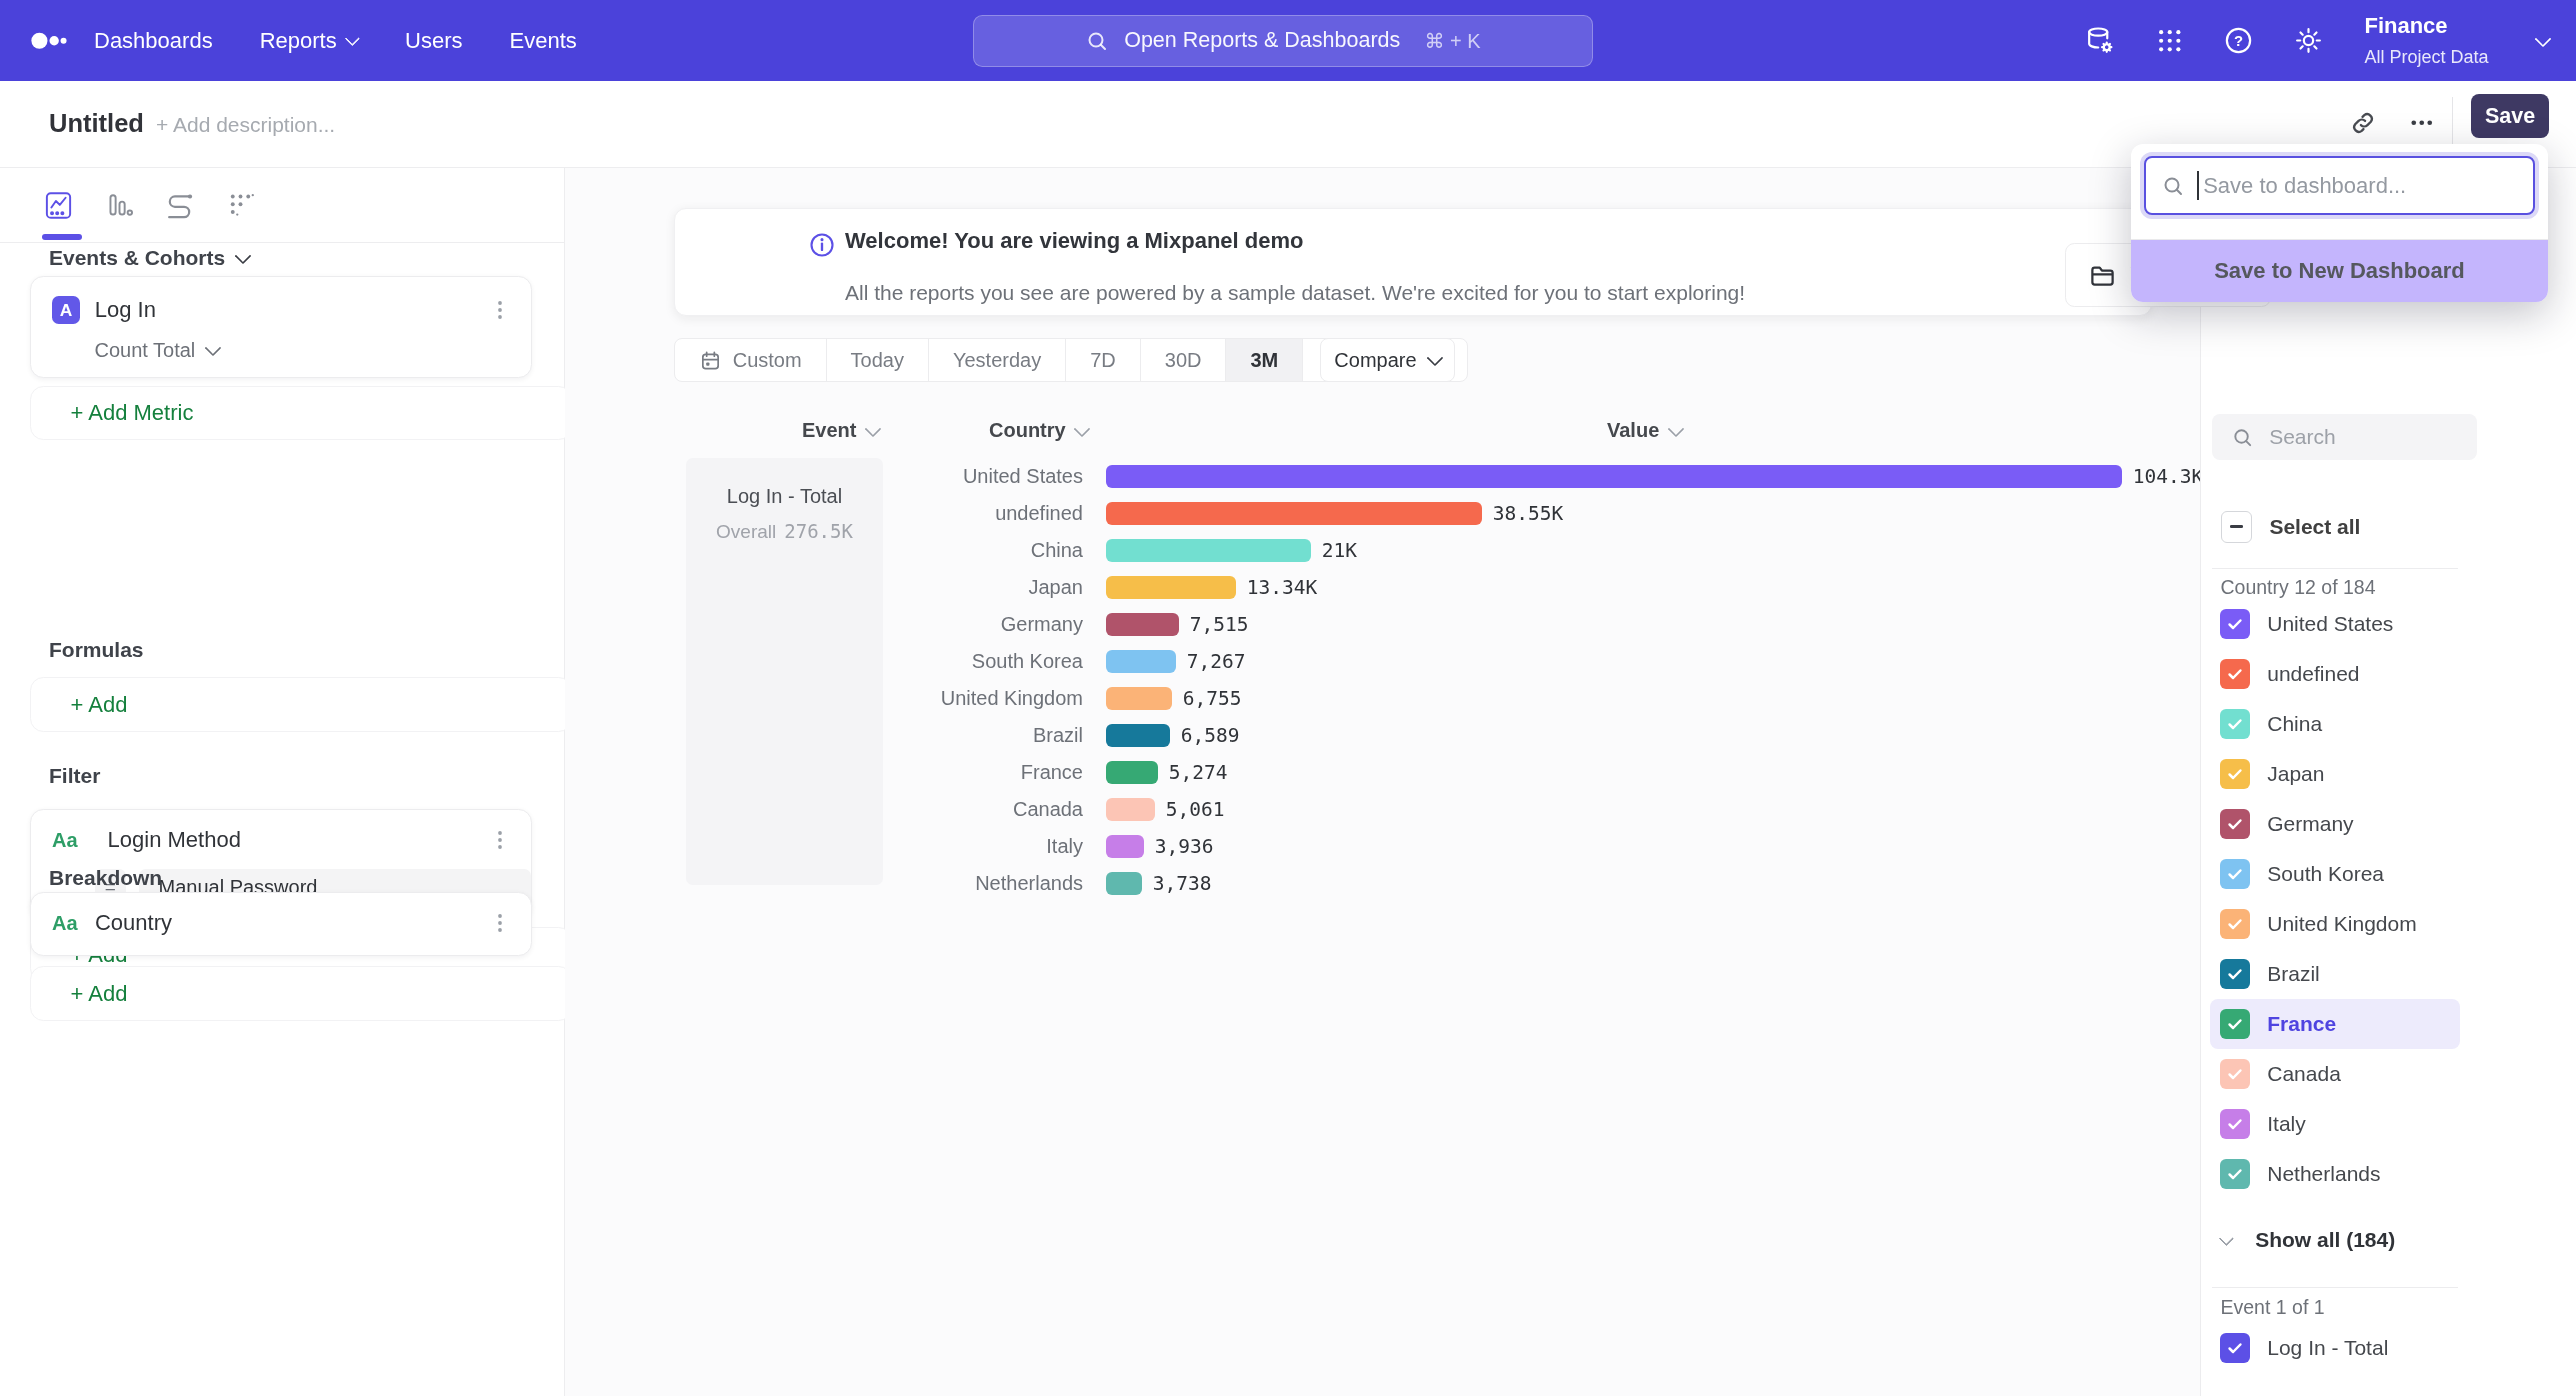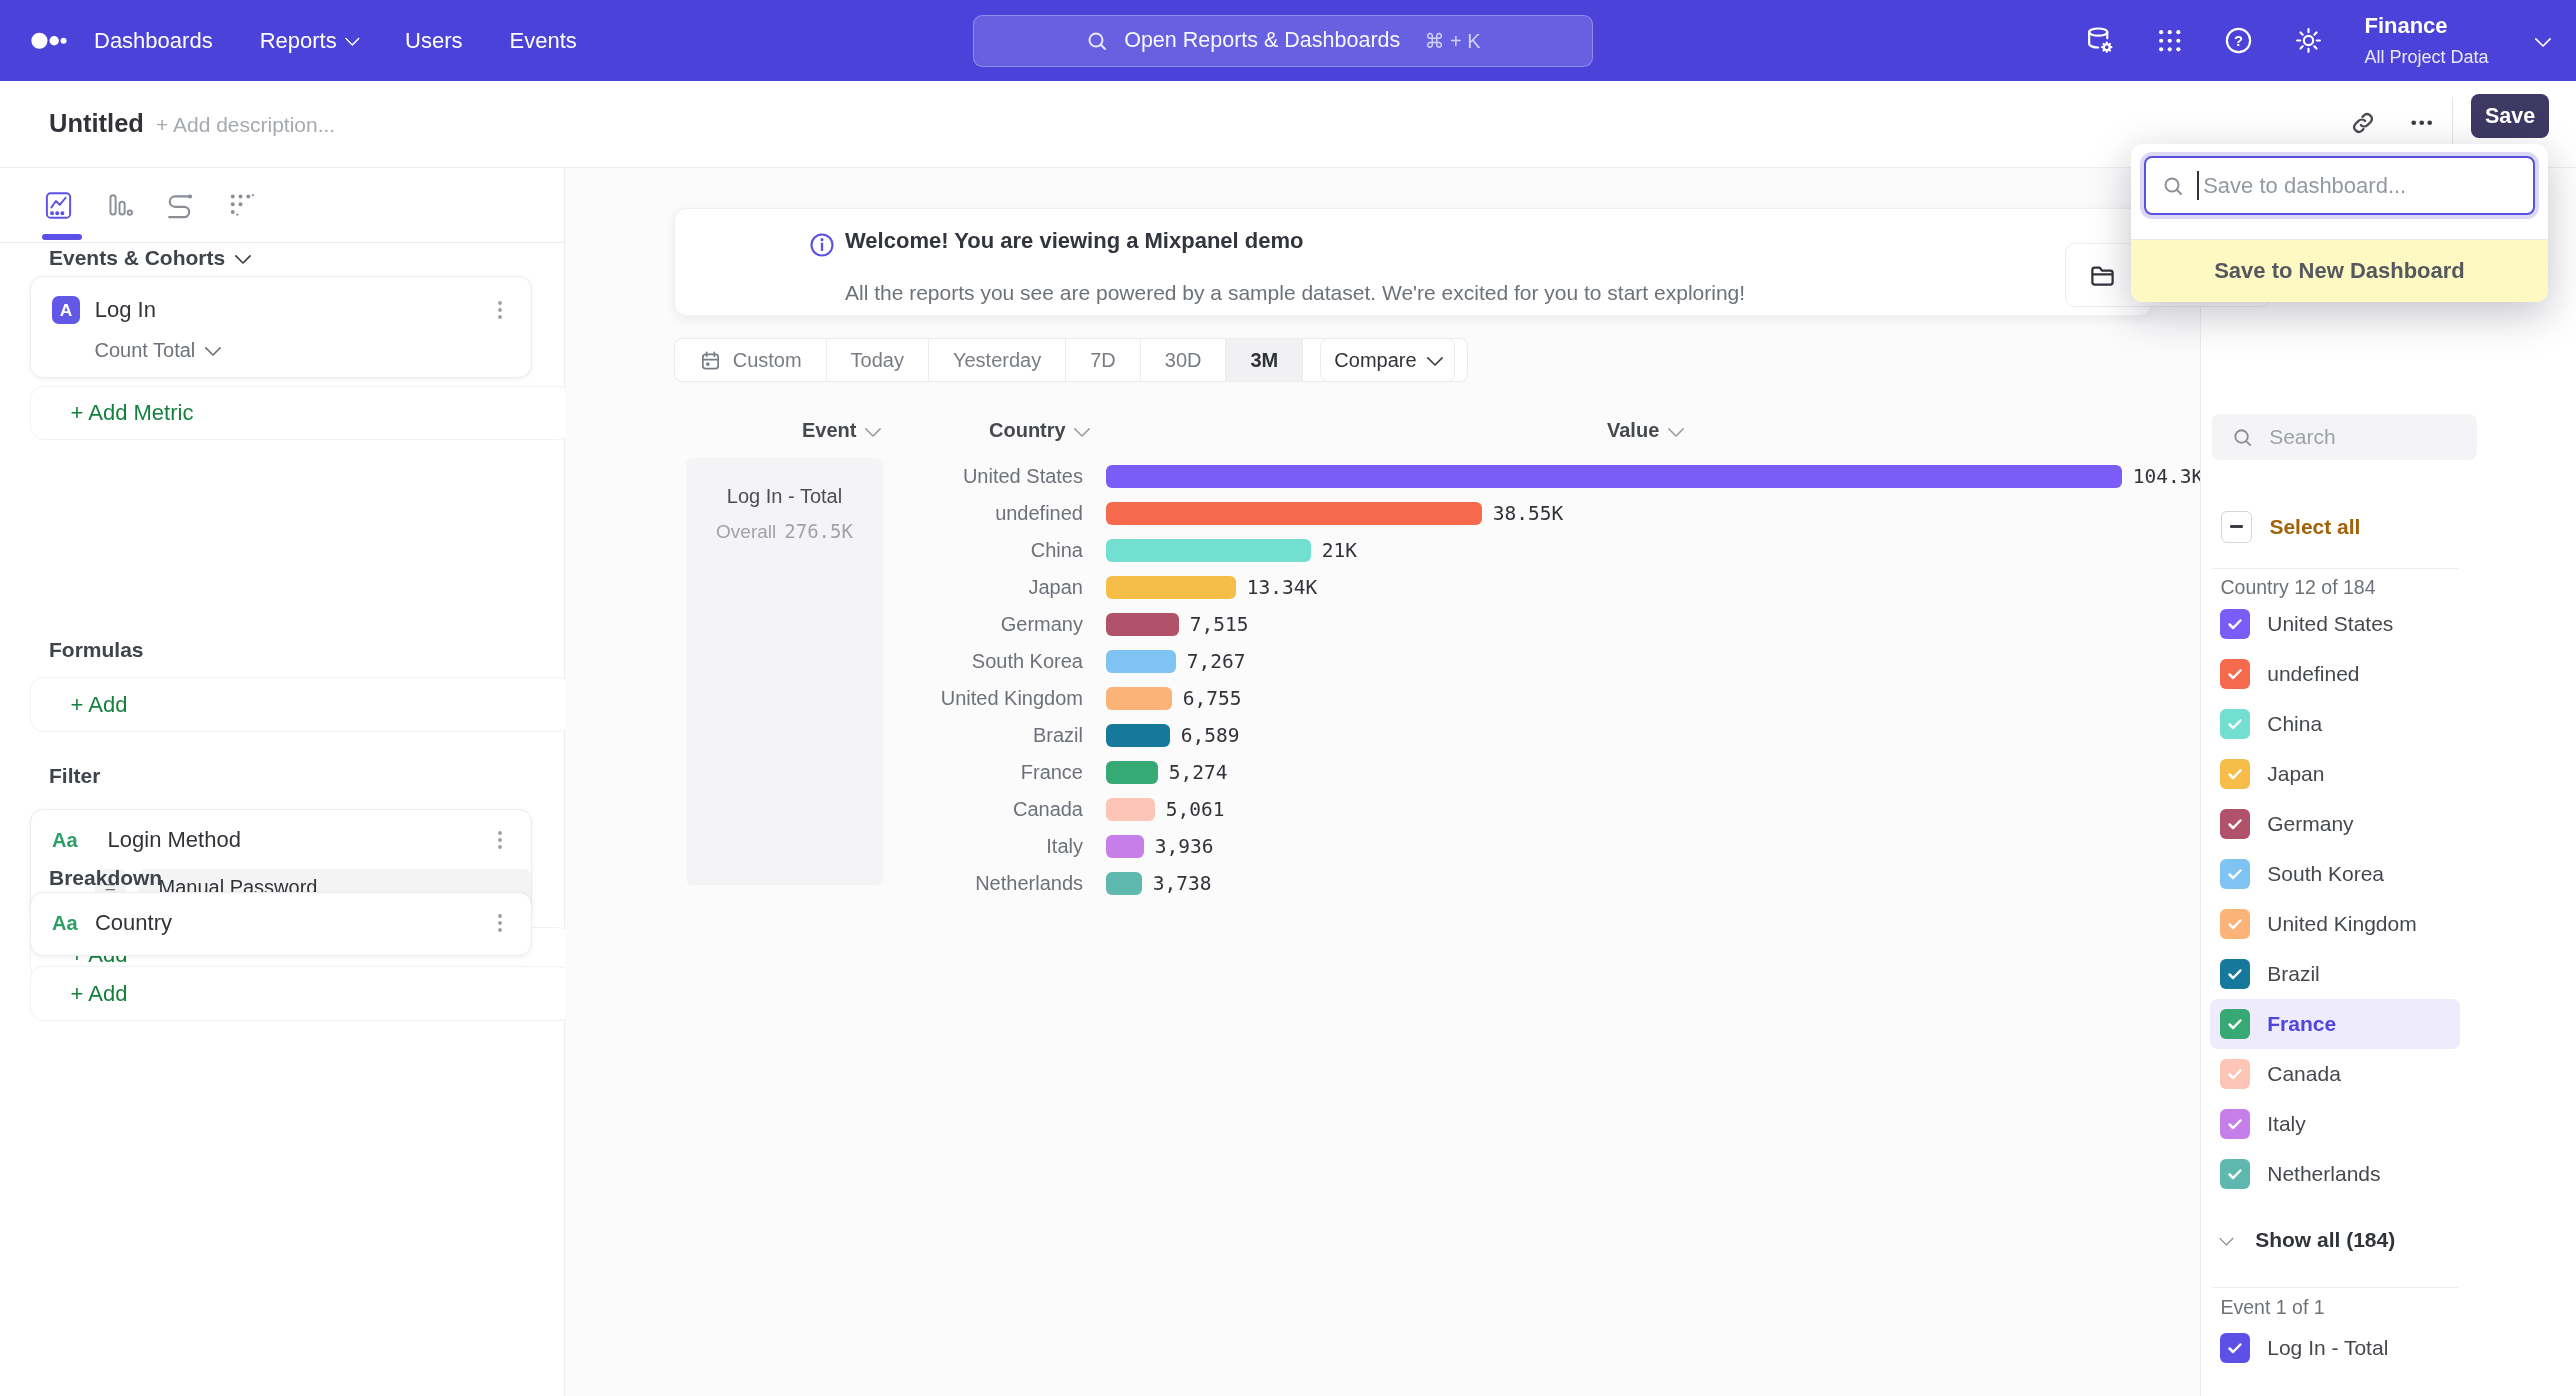--- a/index.html
+++ b/index.html
@@ -78,39 +78,39 @@
   .cbar{height:23px;border-radius:6px;margin-left:23px;flex:0 0 auto;cursor:pointer;}
   .cval{margin-left:10.7px;font-family:"DejaVu Sans Mono",monospace;font-size:19.5px;color:#303338;}
 
   
   .rightpanel{position:absolute;left:2200px;top:168px;right:0;bottom:0;background:#fff;border-left:1.3px solid #ececee;}
   .rsearch{position:absolute;left:11.4px;top:246px;width:246px;height:46px;background:#f4f4f6;border-radius:8px;display:flex;align-items:center;gap:14.8px;padding-left:19px;cursor:text;}
   .rsearch .ph{font-size:21px;color:#9da1a8;}
   .selrow{position:absolute;left:19.5px;top:343px;display:flex;align-items:center;gap:17.4px;cursor:pointer;}
   .selbox{width:29.5px;height:29.5px;border:1.3px solid #d5d7db;border-radius:6px;background:#fff;display:flex;align-items:center;justify-content:center;}
   .selbox .dash{width:13.4px;height:2.7px;border-radius:1.3px;background:#3a3d44;}
-  .sellabel{font-size:21px;font-weight:600;color:#a16207;}
+  .sellabel{font-size:21px;font-weight:600;color:#404040;}
   .rdivider{position:absolute;left:11.4px;width:246px;height:1.3px;background:#ececee;}
   .rsec{position:absolute;left:19.5px;font-size:19.5px;color:#6d7178;}
   #legend-countries{position:absolute;left:8.7px;top:431px;width:250px;}
   .litem{height:50px;border-radius:8px;display:flex;align-items:center;gap:17.4px;padding-left:10.7px;cursor:pointer;}
   .litem .lname{font-size:21px;color:#45484d;}
   .litem.selected{background:#edebfc;}
   .litem.selected .lname{color:#4F44E0;font-weight:600;}
   .ckbox{width:29.5px;height:29.5px;border-radius:6px;display:flex;align-items:center;justify-content:center;flex:0 0 auto;}
   .showall{position:absolute;left:19.5px;top:1060px;display:flex;align-items:center;gap:24px;cursor:pointer;}
   .showall .sa{font-size:21px;font-weight:600;color:#303338;}
   #legend-events{position:absolute;left:8.7px;top:1155px;width:250px;}
 
   
   .savemenu{position:absolute;left:2131px;top:144px;width:417px;height:158px;background:#fff;border-radius:12px;box-shadow:0 12px 40px rgba(20,20,45,.25);z-index:50;}
   .fakeinput{position:absolute;left:13.4px;top:12px;right:13.4px;height:55px;border:2px solid #5950e0;border-radius:8px;box-shadow:0 0 0 4px #dcd9f7;display:flex;align-items:center;padding-left:14.8px;background:#fff;cursor:text;}
   .fakeinput .caret{width:2px;height:29.5px;background:#2f3237;margin:0 4px 0 12px;}
   .fakeinput .ph{font-size:22px;color:#9499a1;}
-  .savemenu .foot{position:absolute;left:0;right:0;bottom:0;height:62px;background:#fef9c3;border-top:1.3px solid #e9e9eb;border-radius:0 0 12px 12px;display:flex;align-items:center;justify-content:center;font-size:22px;font-weight:600;color:#55585e;cursor:pointer;}
+  .savemenu .foot{position:absolute;left:0;right:0;bottom:0;height:62px;background:#c4b5fd;border-top:1.3px solid #e9e9eb;border-radius:0 0 12px 12px;display:flex;align-items:center;justify-content:center;font-size:22px;font-weight:600;color:#55585e;cursor:pointer;}
 </style>
 </head>
 <body>
 
 <div class="app">
 
   <div class="topnav">
     <div class="logo">
       <svg width="47" height="29.5" viewBox="0 0 70 44">
         <circle cx="14" cy="22" r="12" fill="#fff"></circle>

